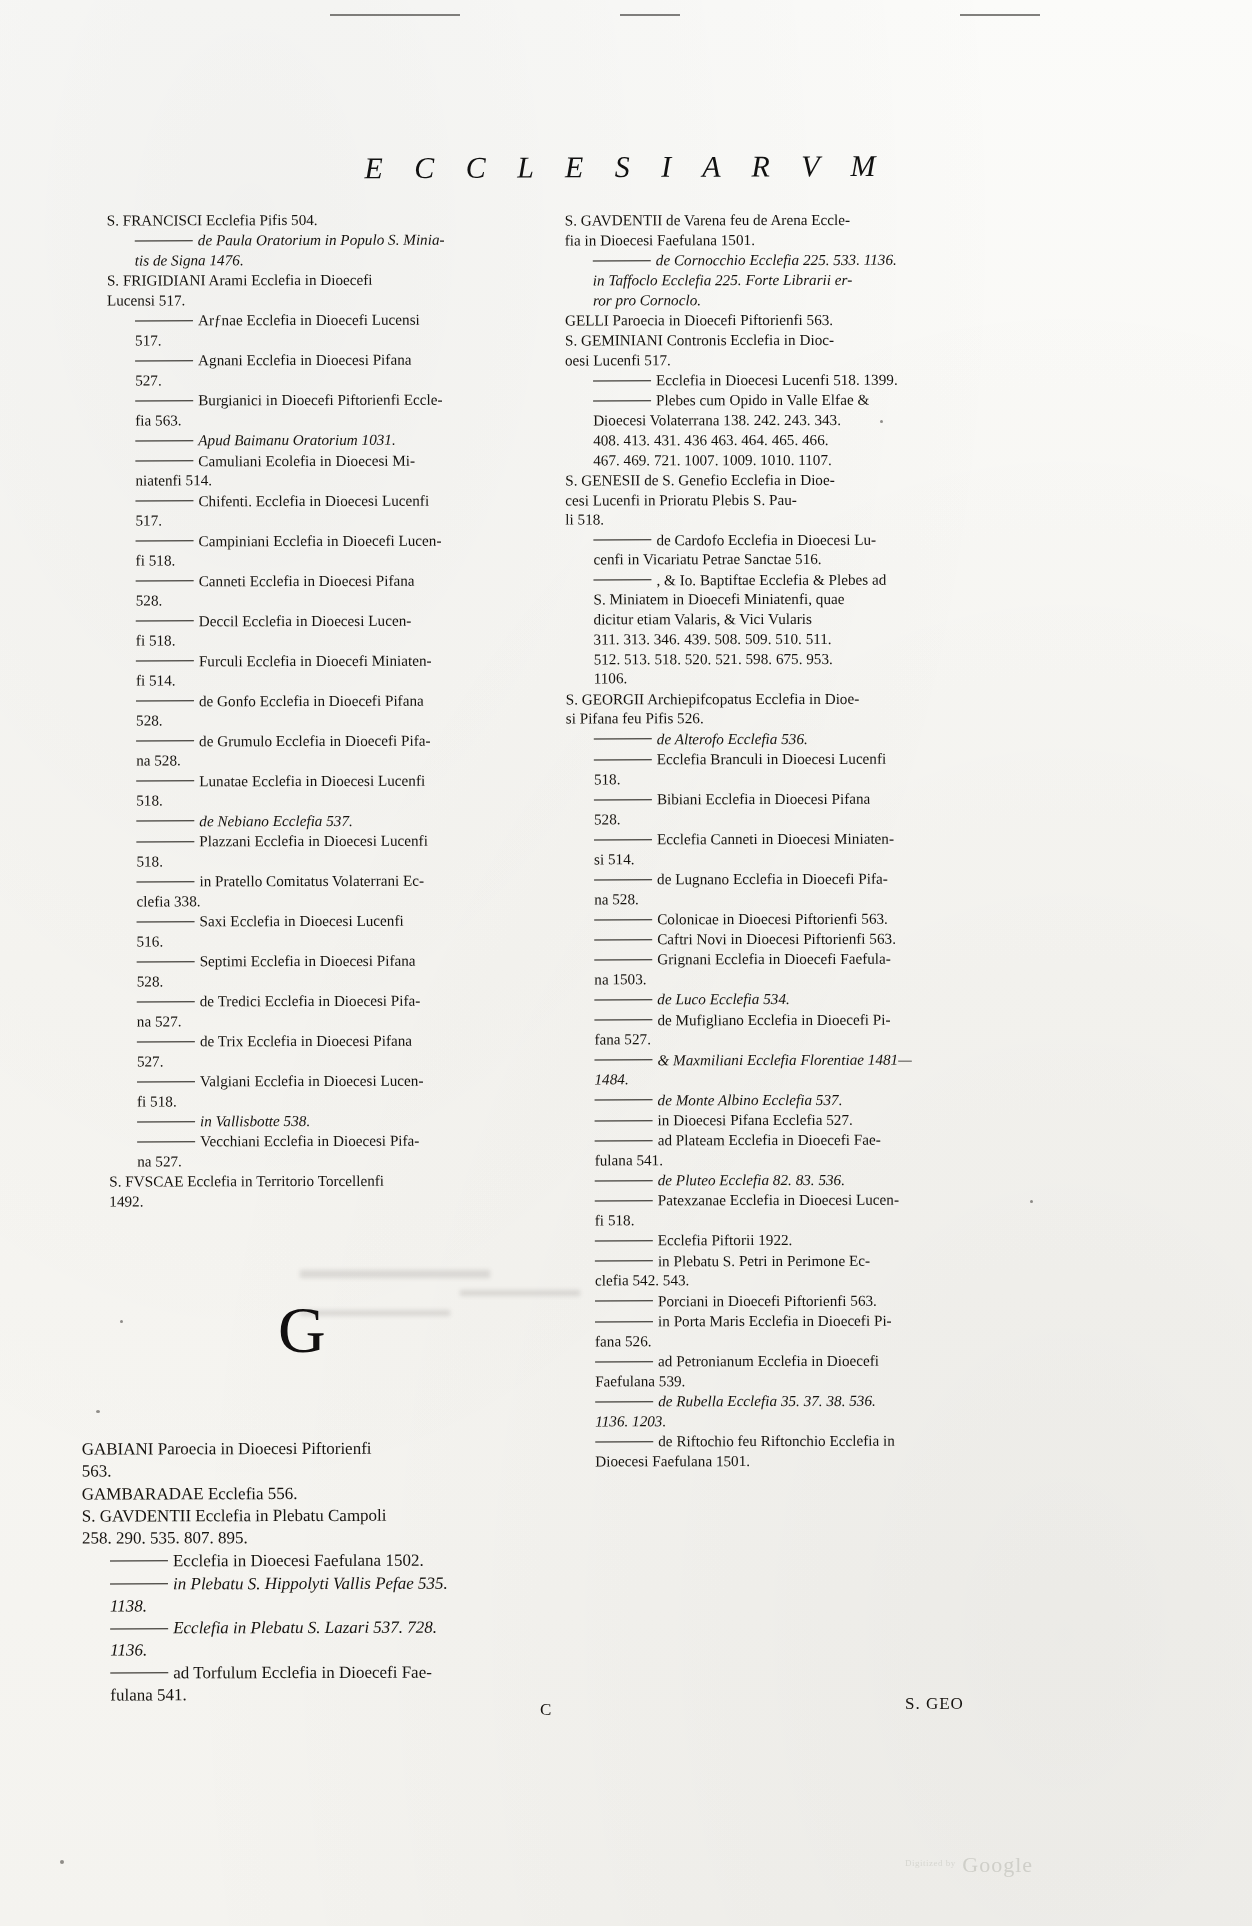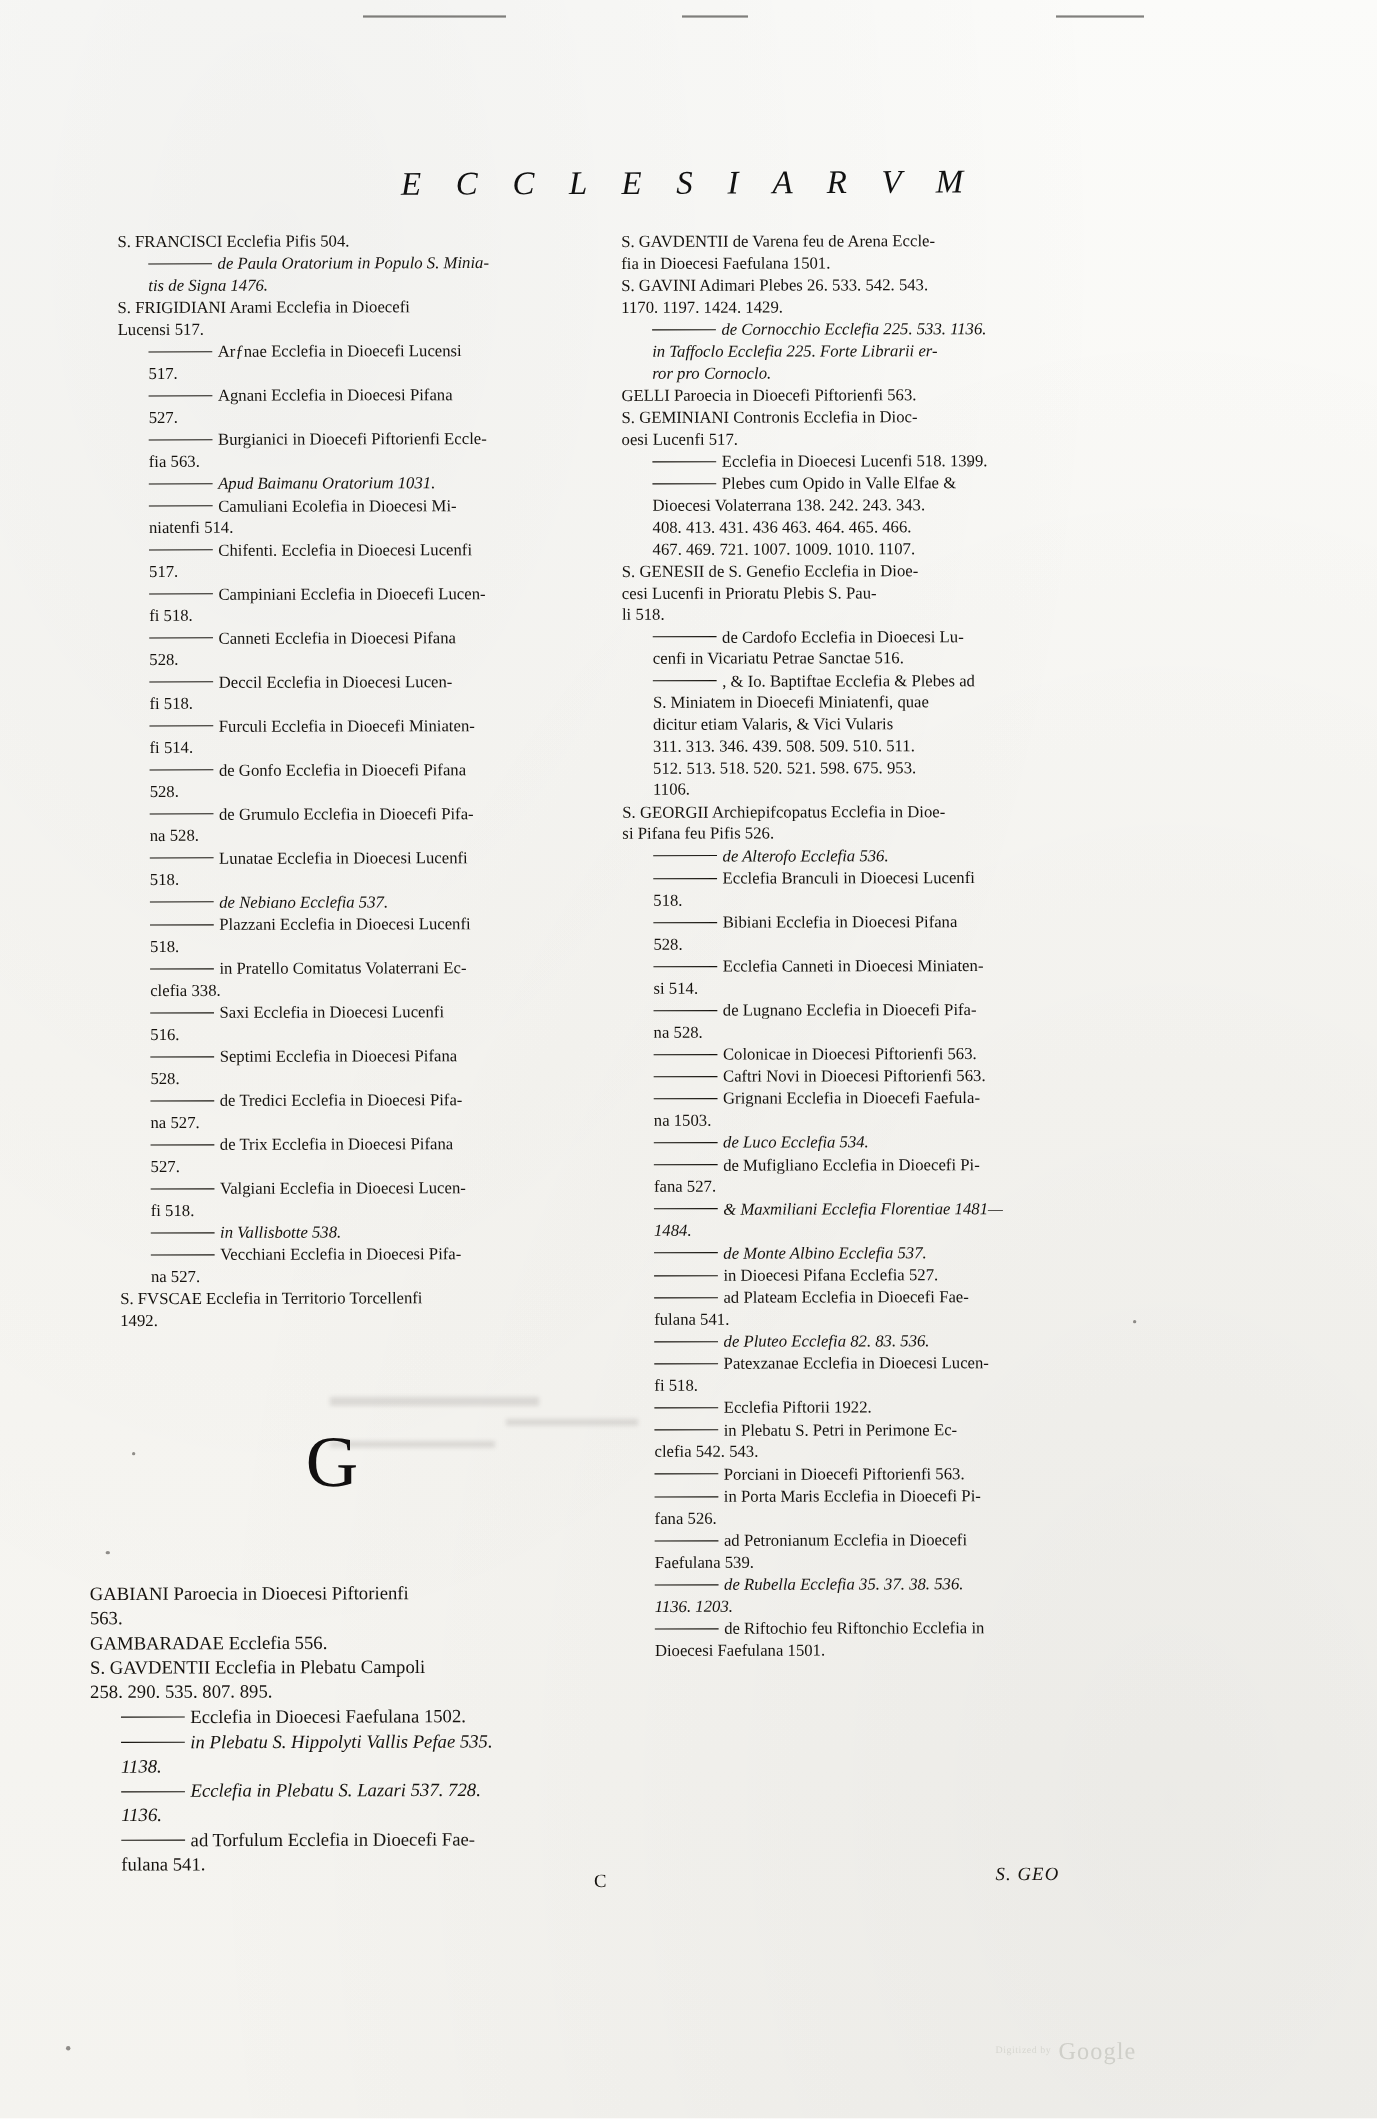--- a/index.html
+++ b/index.html
@@ -103,21 +103,20 @@
     top: 1700px;
     font-size: 17px;
     font-family: "Liberation Serif", serif;
   }
   .catch {
     position: absolute;
     left: 905px;
     top: 1694px;
     font-size: 17px;
     letter-spacing: 1px;
-    font-style: italic;
   }
   .watermark {
     position: absolute;
     left: 905px;
     top: 1852px;
     font-size: 22px;
     color: #cfcfc9;
     letter-spacing: 1px;
     font-family: "Liberation Serif", serif;
   }
@@ -183,21 +182,20 @@
       <p class="entry hang"><span class="rule"></span><span>de Tredici Ecclefia in Dioecesi Pifa-</span><span class="cont">na 527.</span></p>
       <p class="entry hang"><span class="rule"></span><span>de Trix Ecclefia in Dioecesi Pifana</span><span class="cont">527.</span></p>
       <p class="entry hang"><span class="rule"></span><span>Valgiani Ecclefia in Dioecesi Lucen-</span><span class="cont">fi 518.</span></p>
       <p class="entry hang"><span class="rule"></span><span class="it">in Vallisbotte 538.</span></p>
       <p class="entry hang"><span class="rule"></span><span>Vecchiani Ecclefia in Dioecesi Pifa-</span><span class="cont">na 527.</span></p>
       <p class="entry"><span>S. FVSCAE Ecclefia in Territorio Torcellenfi</span><span class="cont">1492.</span></p>
     </div>
 
   <div class="col col-right" id="right-col">
       <p class="entry"><span>S. GAVDENTII de Varena feu de Arena Eccle-</span><span class="cont">fia in Dioecesi Faefulana 1501.</span></p>
-      <p class="entry"><span>S. GAVINI Adimari Plebes 26. 533. 542. 543.</span><span class="cont">1170. 1197. 1424. 1429.</span></p>
       <p class="entry hang"><span class="rule"></span><span class="it">de Cornocchio Ecclefia 225. 533. 1136.</span><span class="cont it">in Taffoclo Ecclefia 225. Forte Librarii er-</span><span class="cont it">ror pro Cornoclo.</span></p>
       <p class="entry"><span>GELLI Paroecia in Dioecefi Piftorienfi 563.</span></p>
       <p class="entry"><span>S. GEMINIANI Contronis Ecclefia in Dioc-</span><span class="cont">oesi Lucenfi 517.</span></p>
       <p class="entry hang"><span class="rule"></span><span>Ecclefia in Dioecesi Lucenfi 518. 1399.</span></p>
       <p class="entry hang"><span class="rule"></span><span>Plebes cum Opido in Valle Elfae &amp;</span><span class="cont">Dioecesi Volaterrana 138. 242. 243. 343.</span><span class="cont">408. 413. 431. 436 463. 464. 465. 466.</span><span class="cont">467. 469. 721. 1007. 1009. 1010. 1107.</span></p>
       <p class="entry"><span>S. GENESII de S. Genefio Ecclefia in Dioe-</span><span class="cont">cesi Lucenfi in Prioratu Plebis S. Pau-</span><span class="cont">li 518.</span></p>
       <p class="entry hang"><span class="rule"></span><span>de Cardofo Ecclefia in Dioecesi Lu-</span><span class="cont">cenfi in Vicariatu Petrae Sanctae 516.</span></p>
       <p class="entry hang"><span class="rule"></span><span>, &amp; Io. Baptiftae Ecclefia &amp; Plebes ad</span><span class="cont">S. Miniatem in Dioecefi Miniatenfi, quae</span><span class="cont">dicitur etiam Valaris, &amp; Vici Vularis</span><span class="cont">311. 313. 346. 439. 508. 509. 510. 511.</span><span class="cont">512. 513. 518. 520. 521. 598. 675. 953.</span><span class="cont">1106.</span></p>
       <p class="entry"><span>S. GEORGII Archiepifcopatus Ecclefia in Dioe-</span><span class="cont">si Pifana feu Pifis 526.</span></p>
       <p class="entry hang"><span class="rule"></span><span class="it">de Alterofo Ecclefia 536.</span></p>

